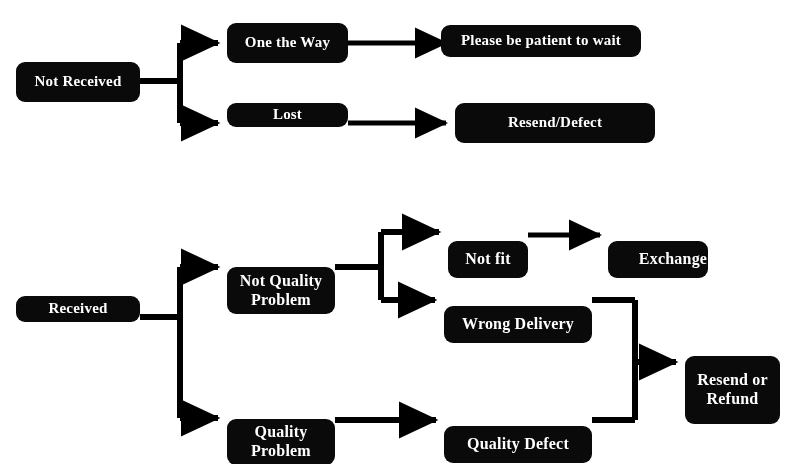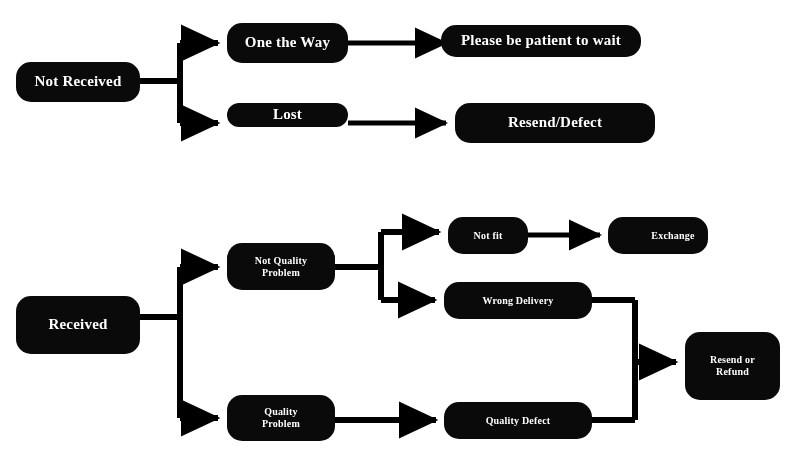--- a/index.html
+++ b/index.html
@@ -19,35 +19,35 @@
     position: absolute;
     left: 0;
     top: 0;
     width: 800px;
     height: 464px;
   }
   .node {
     position: absolute;
     background: #0a0a0a;
     color: #ffffff;
-    border-radius: 15px;
+    border-radius: 9px;
     display: flex;
     align-items: center;
     justify-content: center;
     text-align: center;
     font-weight: bold;
     font-size: 15px;
     line-height: 1.18;
     letter-spacing: 0.2px;
     box-sizing: border-box;
     padding: 2px 6px;
     z-index: 2;
     white-space: pre-line;
   }
-  .node.small { font-size: 10px; }
+  .node.small { font-size: 16px; margin-top: 24px; }
 </style>
 </head>
 <body>
 
 <div id="canvas">
 
   <svg id="connectors" viewBox="0 0 800 464" xmlns="http://www.w3.org/2000/svg">
     <defs>
       <marker id="arrow" markerWidth="7" markerHeight="7" refX="6.2" refY="3.5" orient="auto" markerUnits="strokeWidth">
         <path d="M0,0.4 L6.6,3.5 L0,6.6 Z" fill="#000000"></path>
@@ -94,21 +94,21 @@
   <div class="node" style="left:16px; top:62px; width:124px; height:40px;">Not Received</div>
 
   <div class="node" style="left:227px; top:23px; width:121px; height:40px;">One the Way</div>
 
   <div class="node" style="left:441px; top:25px; width:200px; height:32px;">Please be patient to wait</div>
 
   <div class="node" style="left:227px; top:103px; width:121px; height:24px;">Lost</div>
 
   <div class="node" style="left:455px; top:103px; width:200px; height:40px;">Resend/Defect</div>
 
-  <div class="node" style="left:16px; top:296px; width:124px; height:58px;">Received</div>
+  <div class="node" style="left:16px; top:296px; width:124px; height:26px;">Received</div>
 
   <div class="node small" style="left:227px; top:243px; width:108px; height:47px;">Not Quality
 Problem</div>
 
   <div class="node small" style="left:227px; top:395px; width:108px; height:46px;">Quality
 Problem</div>
 
   <div class="node small" style="left:448px; top:217px; width:80px; height:37px;">Not fit</div>
 
   <div class="node small" style="left:608px; top:217px; width:100px; height:37px;padding-left:36px;">Exchange</div>

